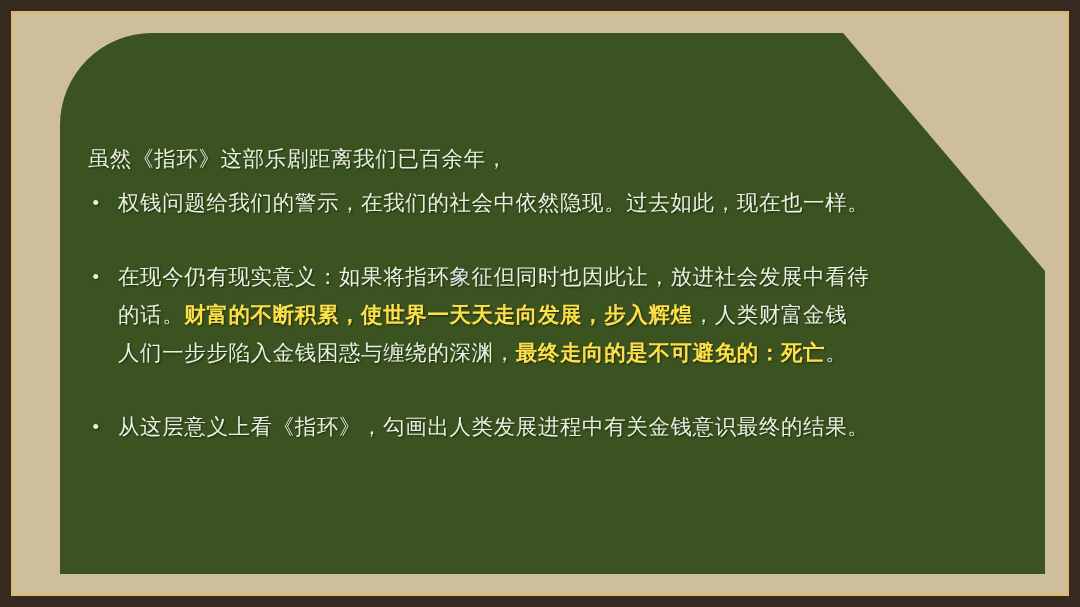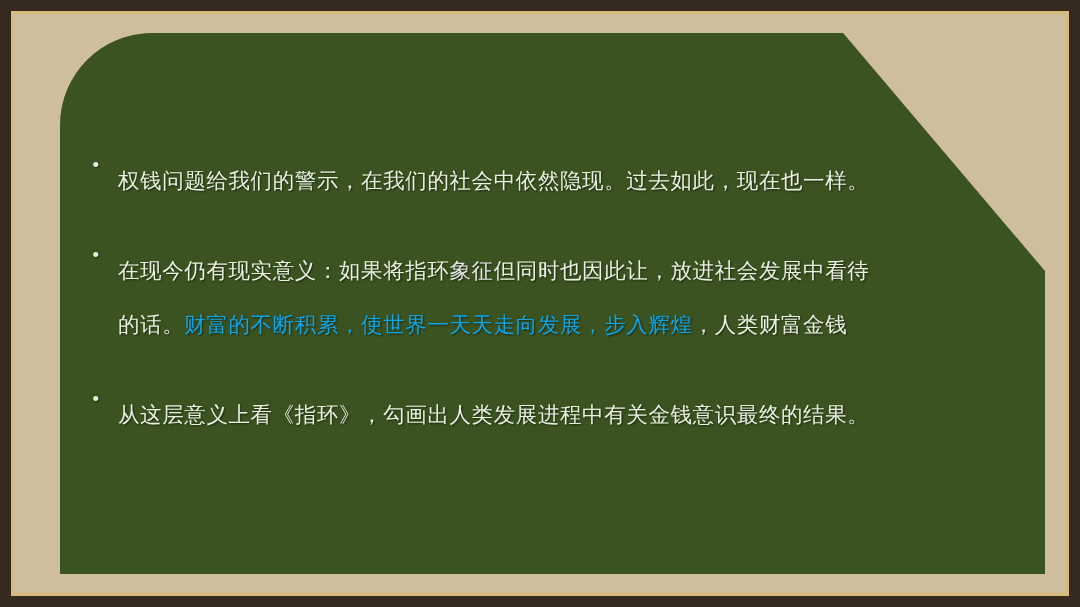--- a/index.html
+++ b/index.html
@@ -70,21 +70,20 @@
     top: 140px;
     width: 860px;
   }
   .line {
     color: #e9f1e1;
     font-size: 21.5px;
     line-height: 38px;
     letter-spacing: 0.6px;
     white-space: nowrap;
     text-shadow: 1px 1px 2px rgba(0,0,0,0.55);
-    margin-top: 16px;
   }
   .para { margin: 0; }
   .spacer-sm { height: 6px; }
   .spacer-lg { height: 36px; }
 
   .bullet-row {
     display: flex;
     align-items: flex-start;
   }
   .bullet-dot {
@@ -94,34 +93,35 @@
     font-size: 21.5px;
     line-height: 38px;
     text-align: left;
     padding-left: 4px;
     box-sizing: border-box;
     text-shadow: 1px 1px 2px rgba(0,0,0,0.55);
   }
   .bullet-body { flex: 1 1 auto; }
 
   .hl-gold { color: #e5e5e5; }
-  .hl-red  { color: #0ea5e9; }
+  .hl-red  { color: #fde047; font-weight: bold; }
 </style>
 </head>
 <body>
 
 <div id="slide">
 
   <div id="outer-frame"></div>
   <div id="gold-rule"></div>
   <div id="beige-mat"></div>
   <div id="green-board"></div>
 
   <div id="content">
 
+    <div class="line para">虽然《指环》这部乐剧距离我们已百余年，</div>
 
     <div class="spacer-sm"></div>
 
     <div class="bullet-row">
       <div class="bullet-dot">•</div>
       <div class="bullet-body">
         <div class="line">
           <span>权钱问题给我们的警示，在我们的社会中依然隐现。过去如此，现在也一样。</span>
         </div>
       </div>
@@ -131,20 +131,23 @@
 
     <div class="bullet-row">
       <div class="bullet-dot">•</div>
       <div class="bullet-body">
         <div class="line">
           <span>在现今仍有现实意义：如果将指环</span><span class="hl-gold">象征</span><span>但同时也因此让，放进社会发展中看待</span>
         </div>
         <div class="line">
           <span>的话。</span><span class="hl-red">财富的不断积累，使世界一天天走向发展，步入辉煌</span><span>，人类财富金钱</span>
         </div>
+        <div class="line">
+          <span>人们一步步陷入金钱困惑与缠绕的深渊，</span><span class="hl-red">最终走向的是不可避免的：死亡</span><span>。</span>
+        </div>
       </div>
     </div>
 
     <div class="spacer-lg"></div>
 
     <div class="bullet-row">
       <div class="bullet-dot">•</div>
       <div class="bullet-body">
         <div class="line">
           <span>从这层意义上看《指环》，勾画出人类发展进程中有关金钱意识最终的结果。</span>

